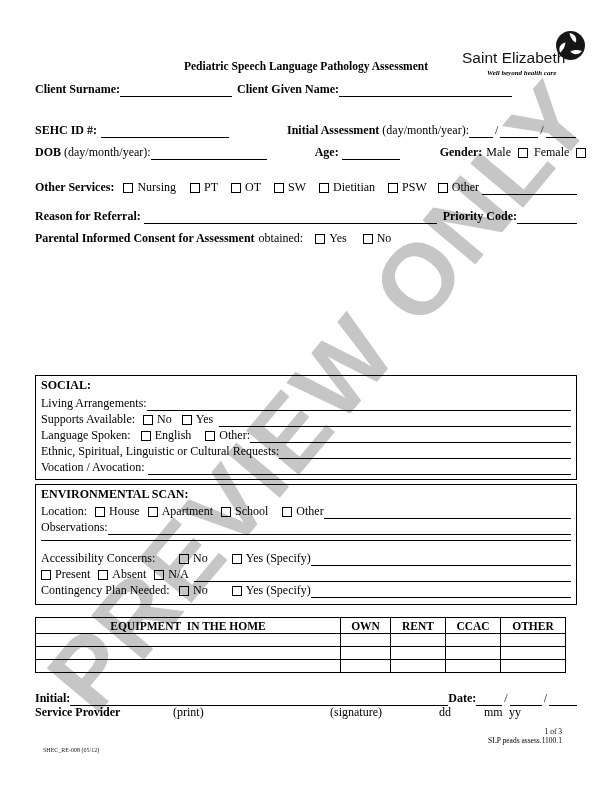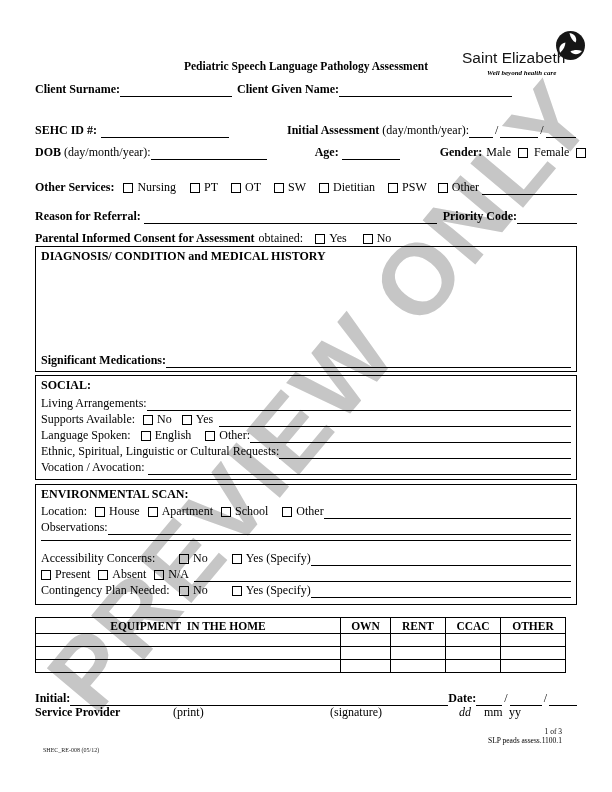--- a/index.html
+++ b/index.html
@@ -119,27 +119,20 @@
 
   <div class="row" style="top:231px;">
     <span class="b">Parental Informed Consent for Assessment</span>
     <span style="margin-left:4px;">obtained:</span>
     <span class="cb" style="margin-left:12px;"></span>
     <span>Yes</span>
     <span class="cb" style="margin-left:16px;"></span>
     <span>No</span>
   </div>
 
-  <div class="box" style="top:246px; height:126px;">
-    <div class="boxhead">DIAGNOSIS/ CONDITION and MEDICAL HISTORY</div>
-    <div class="brow" style="bottom:3px;">
-      <span class="b">Significant Medications:</span>
-      <span class="ul grow"></span>
-    </div>
-  </div>
 
   <div class="box" style="top:375px; height:105px;">
     <div class="boxhead">SOCIAL:</div>
     <div class="brow" style="top:20px;">
       <span>Living Arrangements:</span>
       <span class="ul grow"></span>
     </div>
     <div class="brow" style="top:36px;">
       <span>Supports Available:</span>
       <span class="cb" style="margin-left:8px;"></span>
@@ -261,21 +254,21 @@
     <span class="ul" style="width:26px;"></span>
     <span class="sl">/</span>
     <span class="ul" style="width:32px;"></span>
     <span class="sl">/</span>
     <span class="ul" style="width:28px;"></span>
   </div>
   <div class="row" style="top:705px;">
     <span class="b pr-abs" style="left:0;">Service Provider</span>
     <span class="pr-abs" style="left:138px;">(print)</span>
     <span class="pr-abs" style="left:295px;">(signature)</span>
-    <span class="pr-abs" style="left:424px;font-style:italic;">dd</span>
+    <span class="pr-abs" style="left:404px;">dd</span>
     <span class="pr-abs" style="left:449px;">mm</span>
     <span class="pr-abs" style="left:474px;">yy</span>
   </div>
 
   <div class="footer-right">
     <div>1 of 3</div>
     <div>SLP peads assess.1100.1</div>
   </div>
   <div class="footer-left">SHEC_RE-008 (05/12)</div>
 

